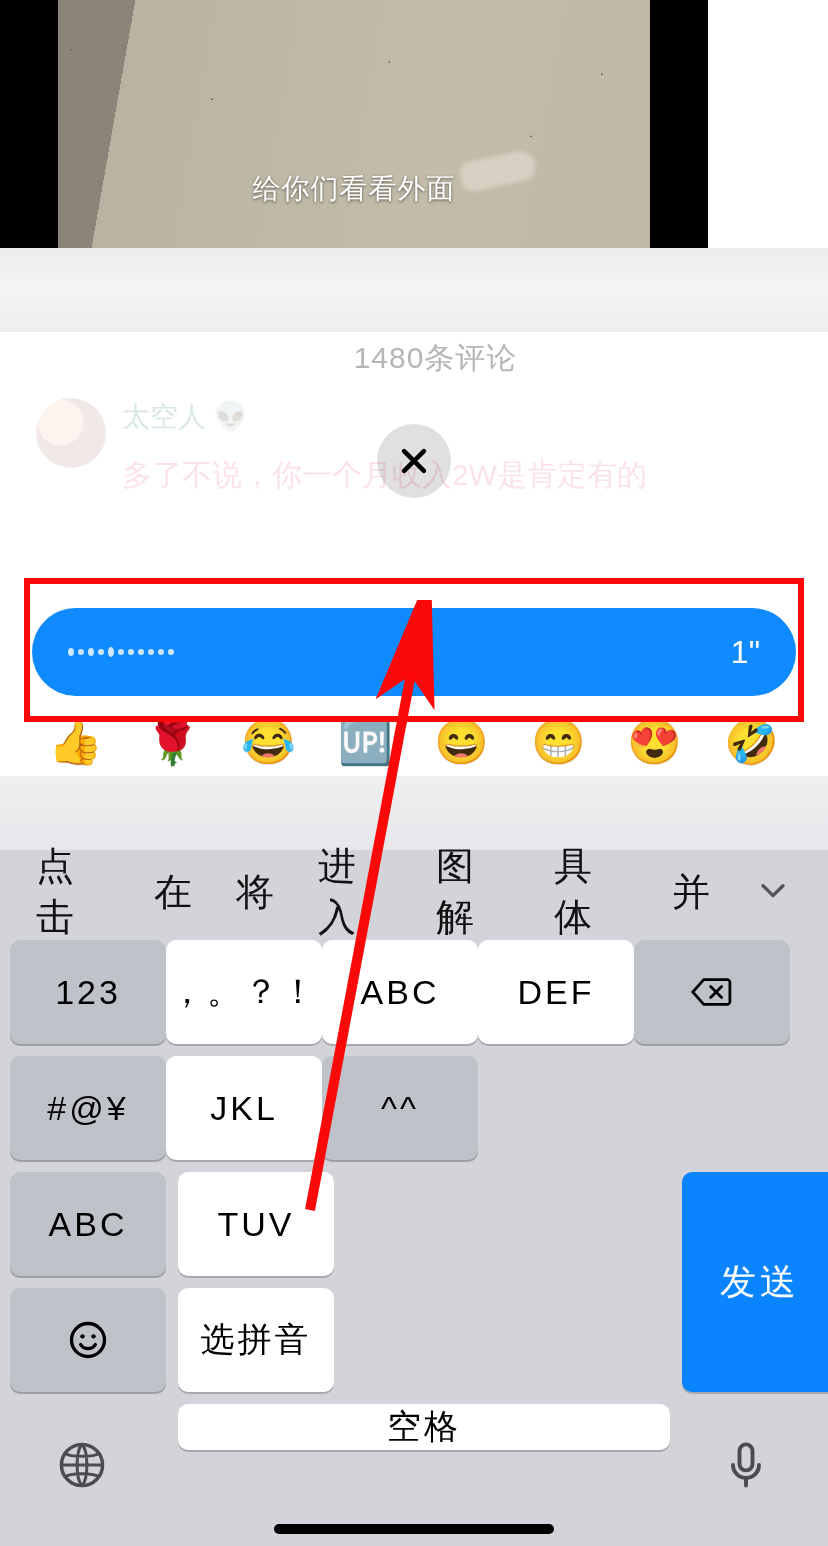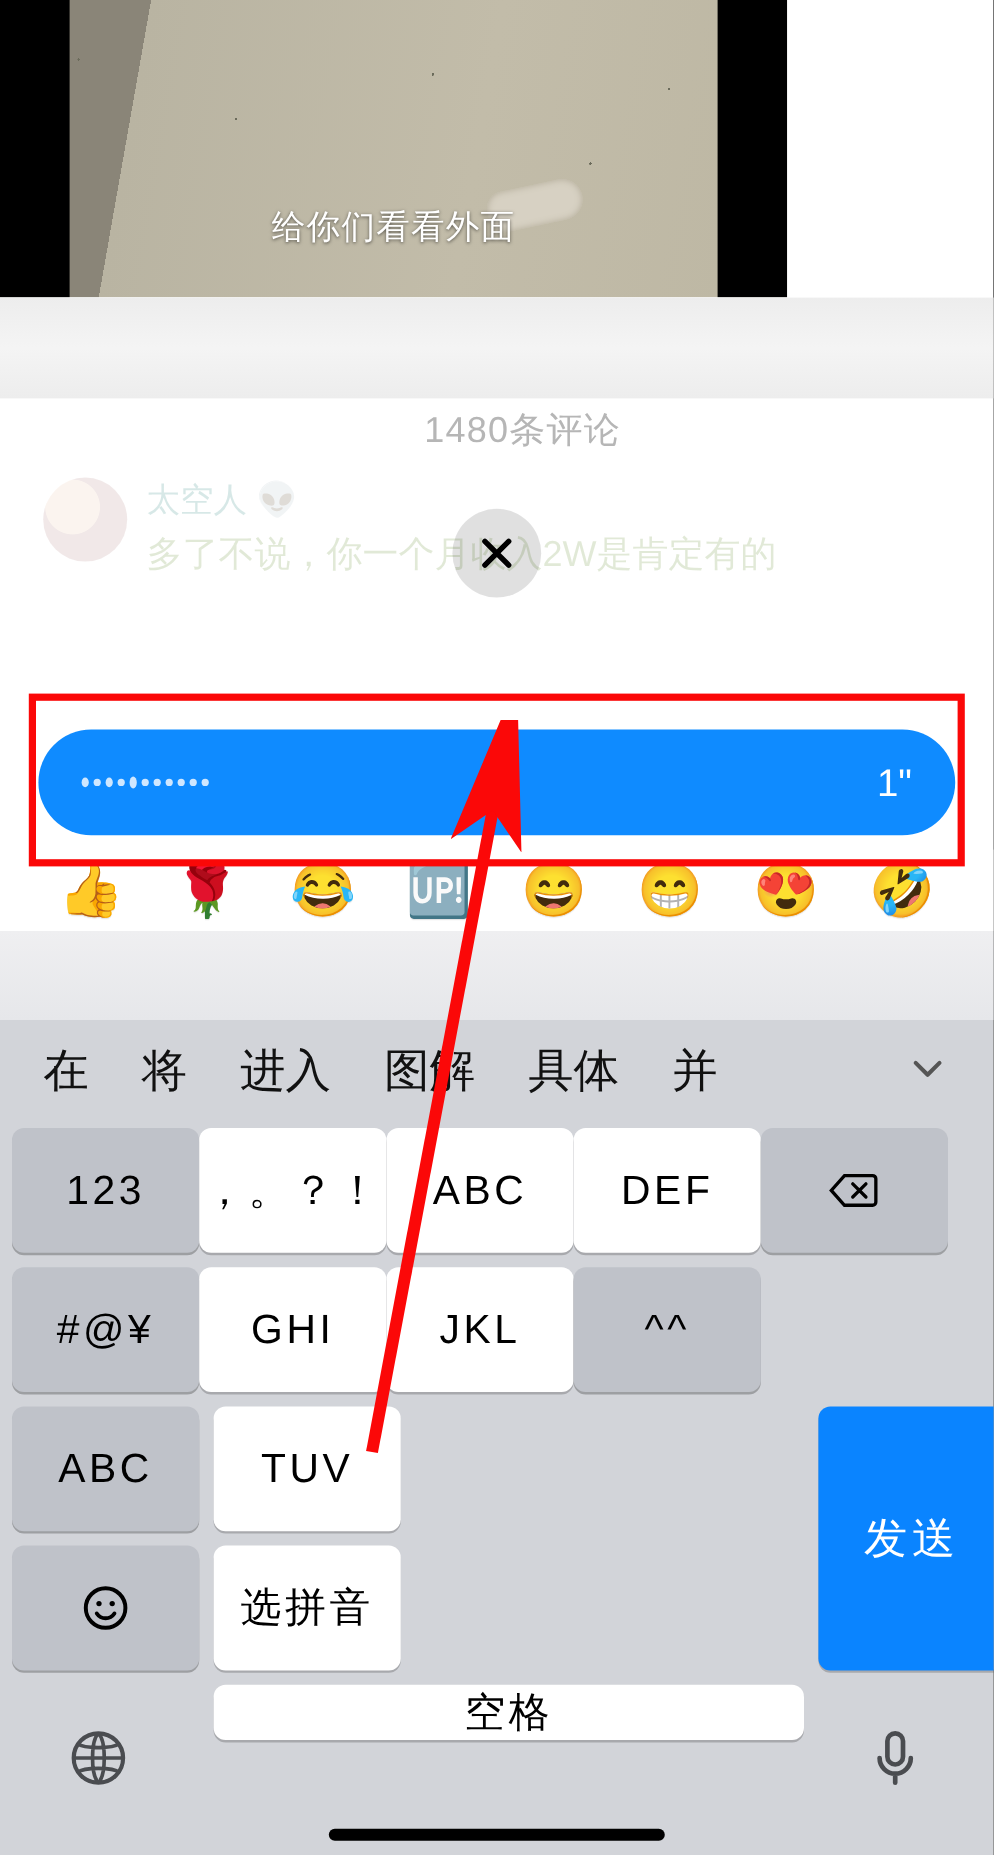--- a/index.html
+++ b/index.html
@@ -1,20 +1,20 @@
 <!DOCTYPE html>
 <html><head>
 <meta charset="utf-8">
 <style>
   * { box-sizing: border-box; margin: 0; padding: 0; }
   html, body { width: 828px; height: 1546px; font-family: -apple-system, "PingFang SC", sans-serif; overflow: hidden; background:#000; }
   .root { position: relative; width: 828px; height: 1546px; background:#fff; }
 
   
-  .video-area { position:absolute; top:0; left:0; width:656px; height:248px; overflow:hidden; }
+  .video-area { position:absolute; top:0; left:0; width:708px; height:248px; overflow:hidden; }
   .video-bg { width:100%; height:100%;
     background:
       radial-gradient(2px 2px at 10% 20%, #6b6b5b 50%, transparent 52%),
       radial-gradient(2px 2px at 30% 40%, #6b6b5b 50%, transparent 52%),
       radial-gradient(2px 2px at 55% 25%, #6b6b5b 50%, transparent 52%),
       radial-gradient(2px 2px at 75% 55%, #6b6b5b 50%, transparent 52%),
       radial-gradient(2px 2px at 85% 30%, #6b6b5b 50%, transparent 52%),
       linear-gradient(100deg, #8a8578 0%, #8a8578 18%, #b9b4a2 18%, #c2bca9 60%, #bdb7a3 100%);
     position:relative;
   }
@@ -27,21 +27,21 @@
   .sheet { position:absolute; top:248px; left:0; width:828px; height:528px; background:#fff; }
   .sheet-blur { position:absolute; top:0; left:0; width:100%; height:84px; background:linear-gradient(#ededed,#f4f4f4,#ededed); }
   .comment-count { position:absolute; top:90px; left:0; width:100%; text-align:center; font-size:30px; color:#b6b6b6; font-weight:500; letter-spacing:1px;padding-left:43px; }
   .release-hint { position:absolute; top:122px; left:0; width:100%; text-align:center; font-size:32px; color:#7d7d7d; letter-spacing:1px; }
   .cancel-btn { position:absolute; top:176px; left:50%; transform:translateX(-50%); width:74px; height:74px; border-radius:50%; background:rgba(0,0,0,.12); display:flex; align-items:center; justify-content:center; }
   .cancel-btn svg { width:34px; height:34px; }
 
   .ghost-comment { position:absolute; top:150px; left:36px; display:flex; align-items:flex-start; opacity:.16; }
   .ghost-avatar { width:70px; height:70px; border-radius:50%; background:radial-gradient(circle at 35% 35%, #e8bfa0 0 35%, #a77 36% 100%); margin-right:16px; }
   .ghost-name { font-size:28px; color:#0f766e; }
-  .ghost-text { font-size:30px; color:#4d7c0f; margin-top:6px; }
+  .ghost-text { font-size:30px; color:#ec4899; margin-top:19px; }
 
   
   .highlight-box { position:absolute; top:578px; left:24px; width:780px; height:144px; border:6px solid #fb0808; z-index:5; }
   .arrow { position:absolute; z-index:6; pointer-events:none; }
 
   
   .voice-pill { position:absolute; top:608px; left:32px; width:764px; height:88px; background:#0f8bff; border-radius:44px; display:flex; align-items:center; justify-content:space-between; padding:0 36px; z-index:3; }
   .wave { display:flex; align-items:center; gap:4px; }
   .wave span { width:6px; height:6px; background:#cfe7ff; border-radius:50%; }
   .wave span:nth-child(1){height:8px}
@@ -150,20 +150,21 @@
     <span>🆙</span>
     <span>😄</span>
     <span>😁</span>
     <span>😍</span>
     <span>🤣</span>
   </div>
 
   <div class="keyboard">
     <div class="kb-blur-gap"></div>
     <div class="suggestions">
+      <div class="sugg">点击</div>
       <div class="sugg">在</div>
       <div class="sugg">将</div>
       <div class="sugg">进入</div>
       <div class="sugg">图解</div>
       <div class="sugg">具体</div>
       <div class="sugg">并</div>
       <div class="sugg-chevron">
         <svg viewBox="0 0 24 24">
             <path d="M5 9l7 7 7-7" stroke="#555" stroke-width="2.4" fill="none" stroke-linecap="round" stroke-linejoin="round"></path>
           </svg>
@@ -178,21 +179,20 @@
         <div class="key w1">DEF</div>
         <div class="key func w1">
           <svg viewBox="0 0 32 24">
               <path d="M10 3h17a2 2 0 0 1 2 2v14a2 2 0 0 1-2 2H10L2 12 10 3z" fill="none" stroke="#000" stroke-width="2"></path>
               <path d="M15 8l8 8M23 8l-8 8" stroke="#000" stroke-width="2" stroke-linecap="round"></path>
             </svg>
         </div>
       </div>
       <div class="kb-row">
         <div class="key func w1">#@¥</div>
-        <div class="key w1">GHI</div>
         <div class="key w1">JKL</div>
         <div class="key func w1">^^</div>
       </div>
       <div class="kb-rows34">
         <div class="key func">ABC</div>
         <div class="key">TUV</div>
         <div class="key send">发送</div>
         <div class="key func emoji-key">
           <svg viewBox="0 0 24 24">
               <circle cx="12" cy="12" r="9" fill="none" stroke="#000" stroke-width="1.8"></circle>

